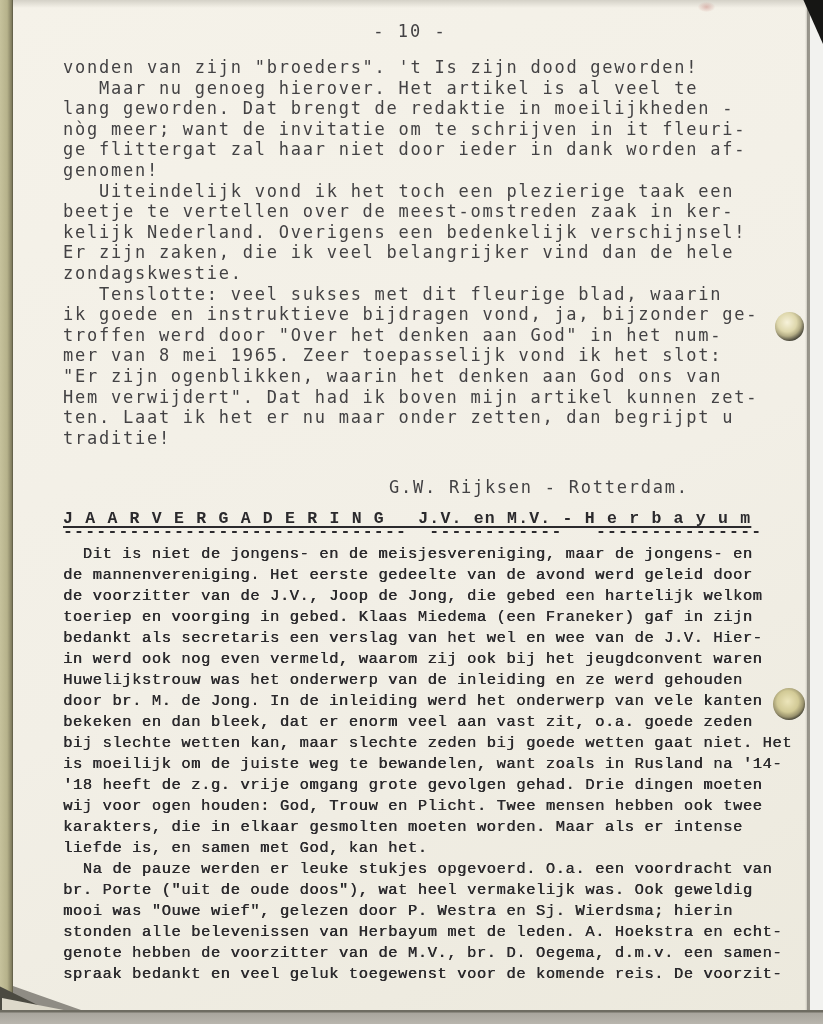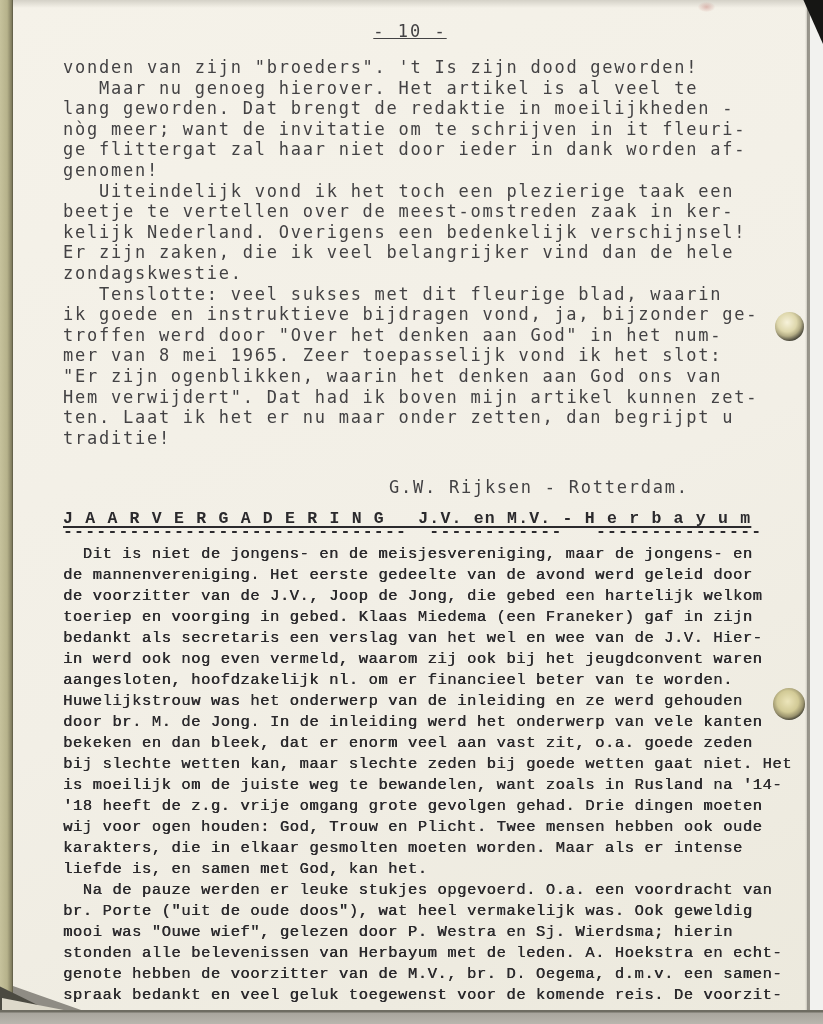--- a/index.html
+++ b/index.html
@@ -69,21 +69,20 @@
   .fastener-bottom{
     left:773px;top:688px;width:32px;height:32px;
     background:radial-gradient(circle at 46% 42%,#ece5ba 0%,#d2ca96 42%,#98916c 62%,#43413４ 74%,#2e2d26 80%,rgba(0,0,0,0) 84%);
   }
   .fastener-bottom{background:radial-gradient(circle at 46% 42%,#ece5ba 0%,#d2ca96 42%,#98916c 62%,#434134 74%,#2e2d26 80%,rgba(0,0,0,0) 84%);}
   
   .pagenum{
     position:absolute;left:13px;top:20px;width:794px;text-align:center;
     font:17px/22px "DejaVu Sans Mono",monospace;letter-spacing:2px;
     color:var(--ink-article1);
-    text-decoration:underline;
   }
   .article1{
     position:absolute;left:63px;top:57px;
     font:17px/20.6px "DejaVu Sans Mono",monospace;letter-spacing:1.75px;
     color:var(--ink-article1);
   }
   .signature{
     position:absolute;left:63px;top:476px;padding-left:326px;
     font:17px/22px "DejaVu Sans Mono",monospace;letter-spacing:1.75px;
     color:var(--ink-article1);white-space:pre;
@@ -155,28 +154,27 @@
   <div class="heading">J A A R V E R G A D E R I N G   J.V. en M.V. - H e r b a y u m</div>
   <div class="heading-dashes">-------------------------------  ------------   ---------------</div>
 
   <div class="article2">
       <div class="line"><span>  Dit is niet de jongens- en de meisjesvereniging, maar de jongens- en</span></div>
       <div class="line"><span>de mannenvereniging. Het eerste gedeelte van de avond werd geleid door</span></div>
       <div class="line"><span>de voorzitter van de J.V., Joop de Jong, die gebed een hartelijk welkom</span></div>
       <div class="line"><span>toeriep en voorging in gebed. Klaas Miedema (een Franeker) gaf in zijn</span></div>
       <div class="line"><span>bedankt als secretaris een verslag van het wel en wee van de J.V. Hier-</span></div>
       <div class="line"><span>in werd ook nog even vermeld, waarom zij ook bij het jeugdconvent waren</span></div>
-      <div class="line"><span>aangesloten, hoofdzakelijk nl. om er financieel beter van te worden.</span></div>
       <div class="line"><span class="ul">Huwelijkstrouw</span><span> was het onderwerp van de inleiding en ze werd gehouden</span></div>
       <div class="line"><span>door br. M. de Jong. In de inleiding werd het onderwerp van vele kanten</span></div>
       <div class="line"><span>bekeken en dan bleek, dat er enorm veel aan vast zit, o.a. goede zeden</span></div>
       <div class="line"><span>bij slechte wetten kan, maar slechte zeden bij goede wetten gaat niet. Het</span></div>
       <div class="line"><span>is moeilijk om de juiste weg te bewandelen, want zoals in Rusland na '14-</span></div>
       <div class="line"><span>'18 heeft de z.g. vrije omgang grote gevolgen gehad. Drie dingen moeten</span></div>
-      <div class="line"><span>wij voor ogen houden: </span><span class="ul">God</span><span>, </span><span class="ul">Trouw</span><span> en </span><span class="ul">Plicht</span><span>. Twee mensen hebben ook oude</span></div>
+      <div class="line"><span>wij voor ogen houden: </span><span class="ul">God</span><span>, </span><span class="ul">Trouw</span><span> en </span><span class="ul">Plicht</span><span>. Twee mensen hebben ook twee</span></div>
       <div class="line"><span>karakters, die in elkaar gesmolten moeten worden. Maar als er intense</span></div>
       <div class="line"><span>liefde is, en samen met God, kan het.</span></div>
       <div class="line"><span>  Na de pauze werden er leuke stukjes opgevoerd. O.a. een voordracht van</span></div>
       <div class="line"><span>br. Porte ("uit de oude doos"), wat heel vermakelijk was. Ook geweldig</span></div>
       <div class="line"><span>mooi was "Ouwe wief", gelezen door P. Westra en Sj. Wierdsma; hierin</span></div>
       <div class="line"><span>stonden alle belevenissen van Herbayum met de leden. A. Hoekstra en echt-</span></div>
       <div class="line"><span>genote hebben de voorzitter van de M.V., br. D. Oegema, d.m.v. een samen-</span></div>
       <div class="line"><span>spraak bedankt en veel geluk toegewenst voor de komende reis. De voorzit-</span></div>
     </div>
 

